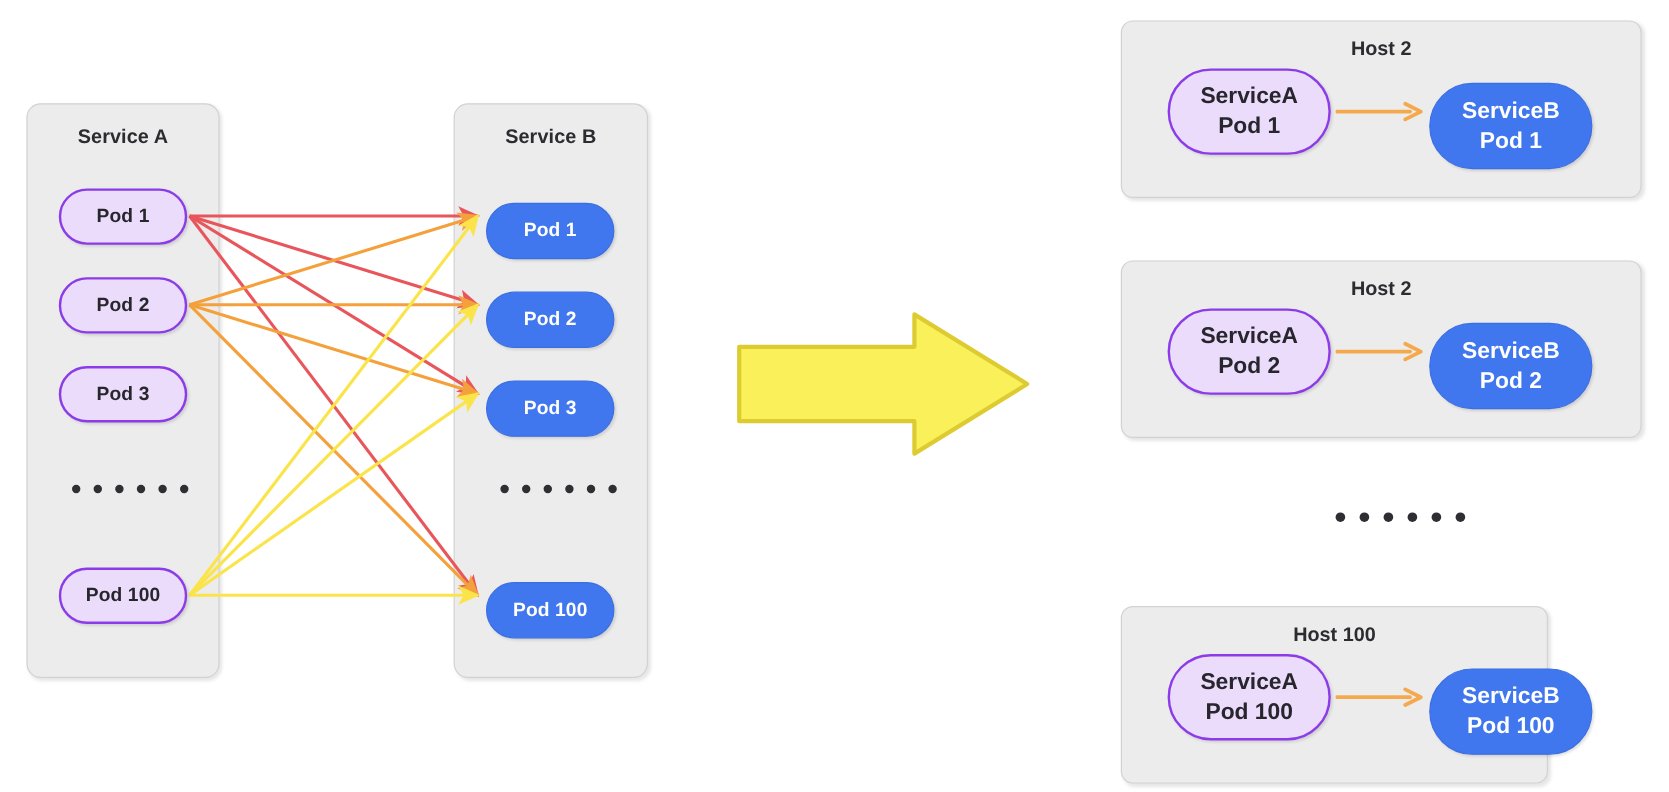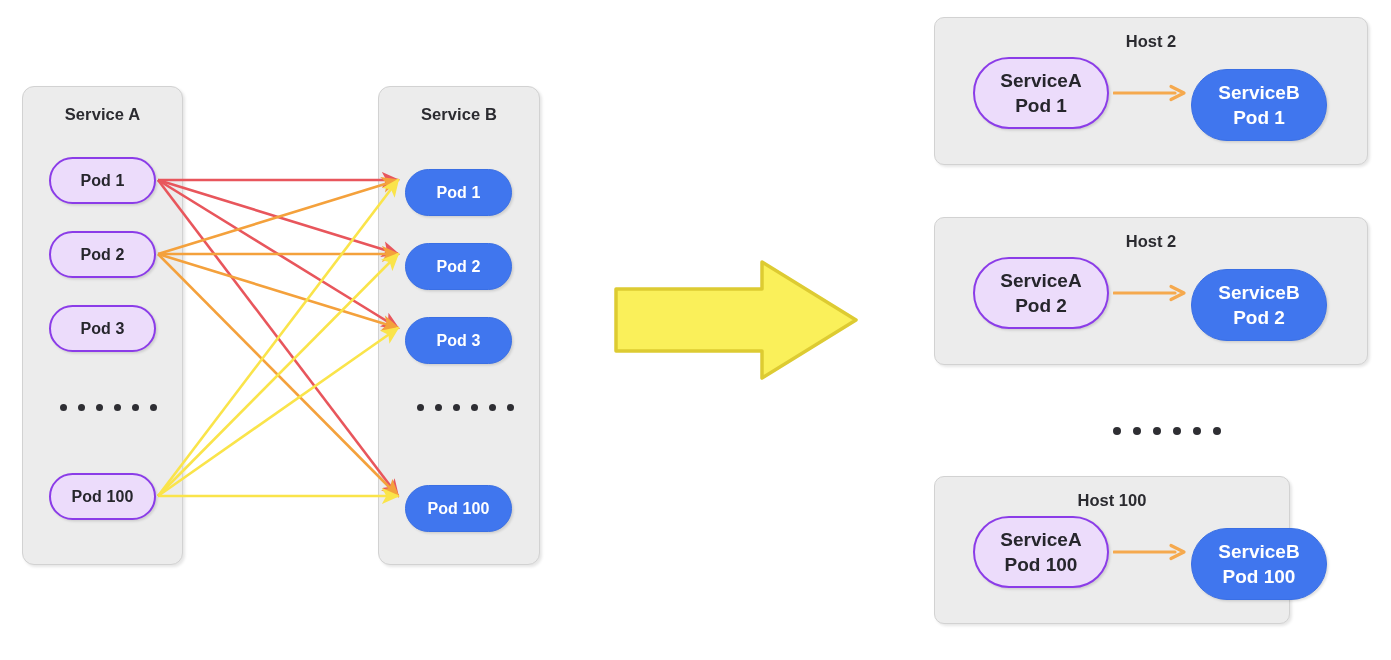--- a/index.html
+++ b/index.html
@@ -120,21 +120,21 @@
   .host-panel {
     position: absolute;
     background: #ececec;
     border: 1px solid #d2d2d2;
     border-radius: 10px;
     box-shadow: 2px 2px 3px rgba(0,0,0,0.10);
     box-sizing: border-box;
   }
   #host-panel-1   { left: 934px; top: 17px;  width: 434px; height: 148px; }
   #host-panel-2   { left: 934px; top: 217px; width: 434px; height: 148px; }
-  #host-panel-100 { left: 934px; top: 476px; width: 356px; height: 148px; }
+  #host-panel-100 { left: 934px; top: 505px; width: 356px; height: 148px; }
 
   .host-title {
     position: absolute;
     top: 14px;
     left: 0; right: 0;
     text-align: center;
     font-size: 16.5px;
     font-weight: bold;
     color: #2b2b30;
   }

